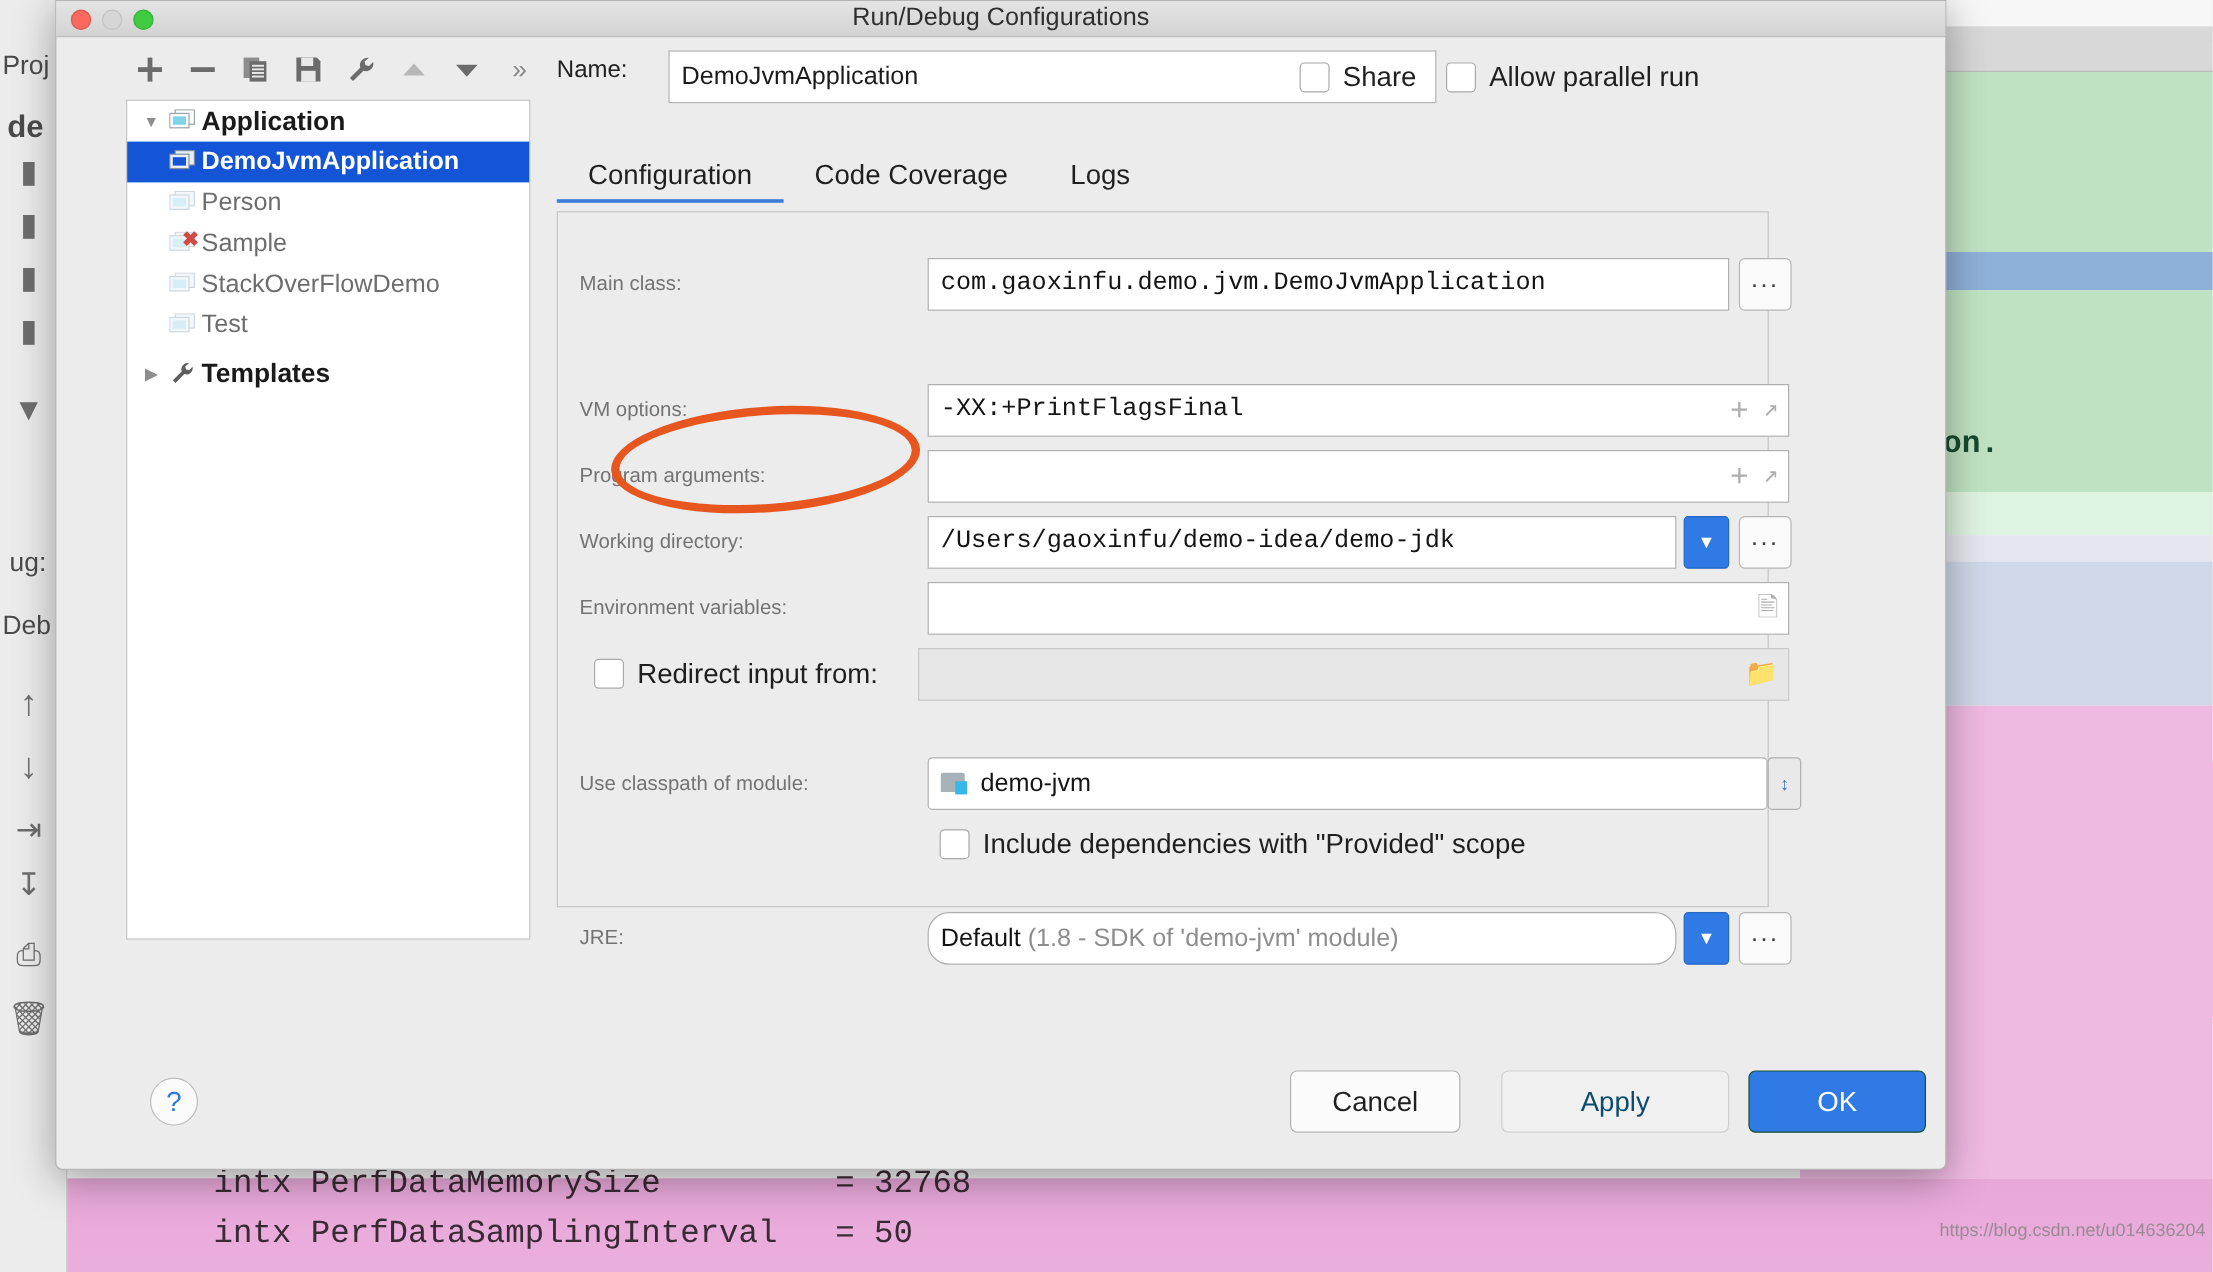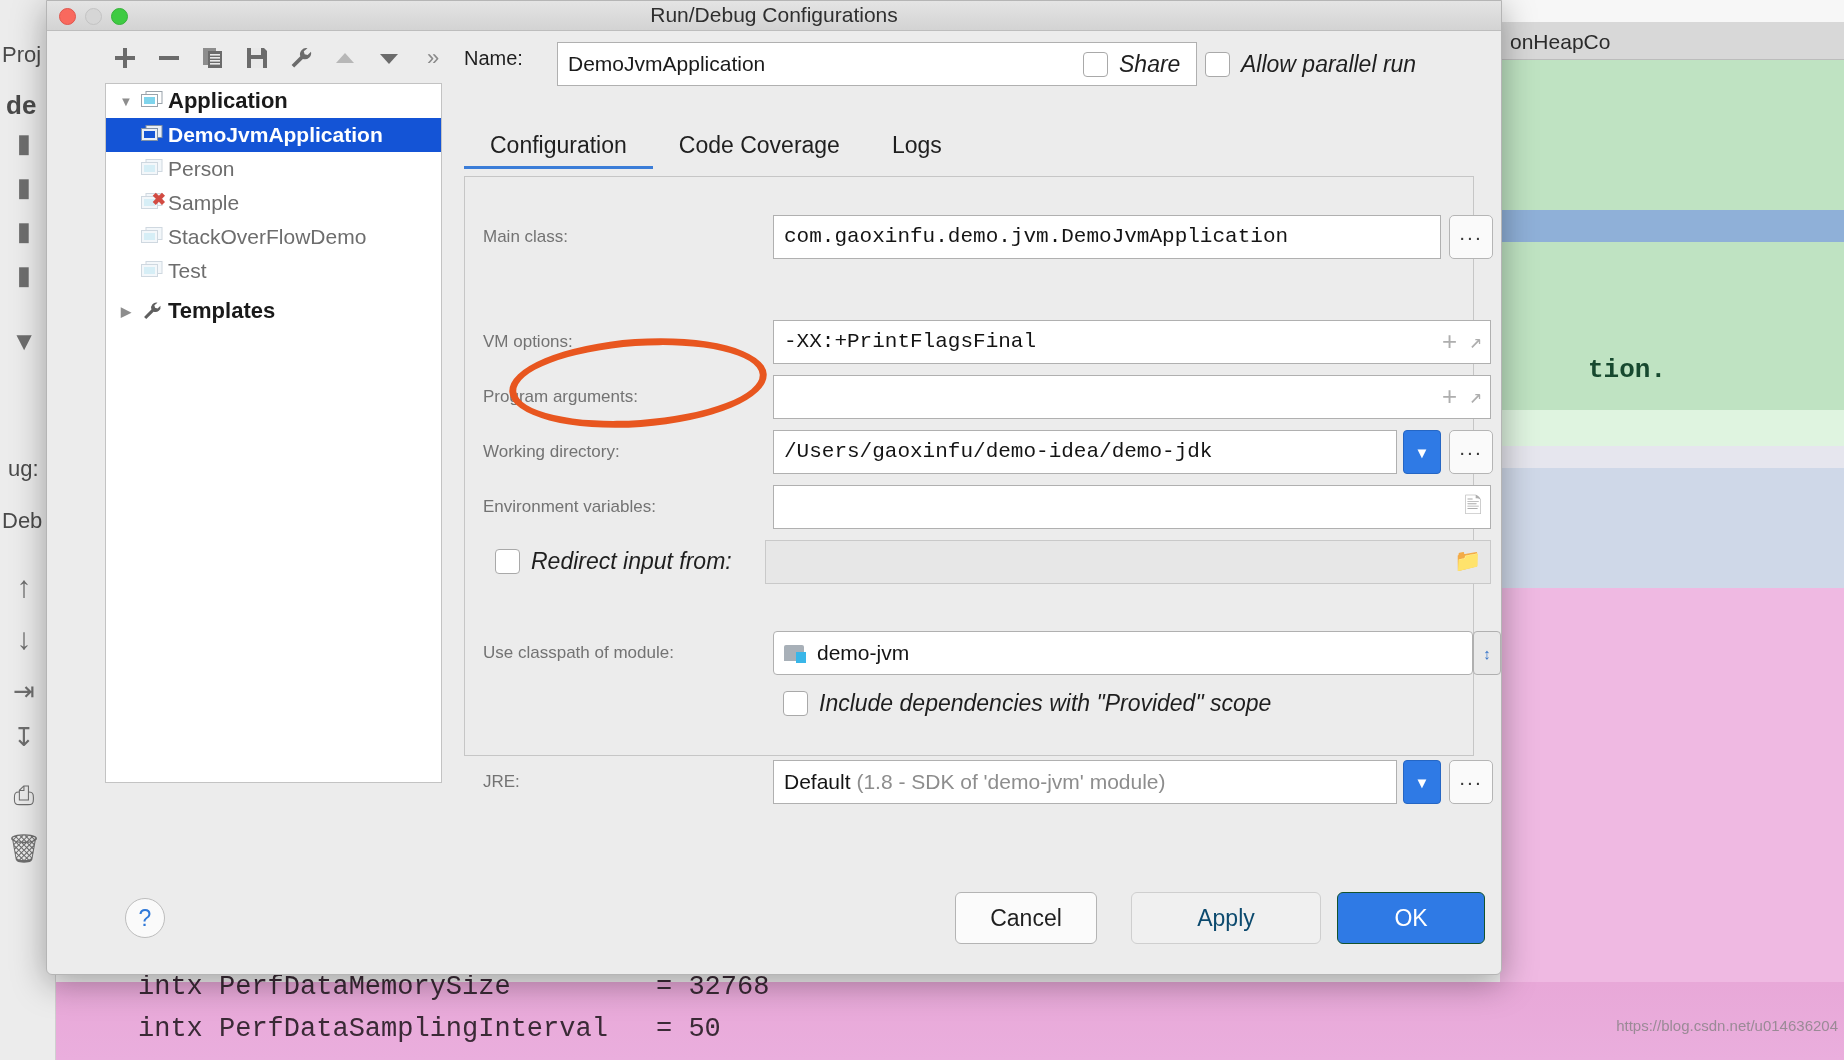--- a/index.html
+++ b/index.html
@@ -18,26 +18,26 @@
   .bg-proj-strip { position:absolute; left:0; top:0; width:1844px; height:34px; background:#e6e6e6; border-bottom:1px solid #cdcdcd; }
 
   .bg-right-pane { position:absolute; left:1500px; top:0; width:344px; height:1060px; background:#f7f7f7; }
   .bg-tabbar { position:absolute; left:1500px; top:22px; width:344px; height:38px; background:#d8d8d8; border-bottom:1px solid #bcbcbc; }
   .bg-tabbar span { position:absolute; left:10px; top:8px; font-size:21px; color:#2b2b2b; }
   .bg-band { position:absolute; left:1500px; width:344px; }
   .bg-band-txt { position:absolute; font-family:"Liberation Mono", monospace; font-size:26px; font-weight:bold; color:#17492f; }
 
   .bg-bottom { position:absolute; left:56px; top:982px; width:1788px; height:78px;
     background:linear-gradient(180deg,#e8a8d8 0%, #eaaedd 100%); }
-  .bg-bottom-row { position:absolute; font-family:"Liberation Mono", monospace; font-size:27px; color:#3a2a36; white-space:nowrap; }
+  .bg-bottom-row { position:absolute; font-family:"Liberation Mono", monospace; font-size:27px; color:#3a2a36; white-space:nowrap;margin-left:40px; }
   .watermark { position:absolute; right:6px; bottom:26px; font-size:15px; color:#9a8a96; font-family:"Liberation Sans", sans-serif; }
 
   
   #dialog {
-    position:absolute; left:46px; top:0px; width:1456px; height:975px;
+    position:absolute; left:46px; top:0px; width:1576px; height:975px;
     background:#ececec; border:1px solid #b5b5b5;
     border-radius:0 0 6px 6px;
     box-shadow:0 8px 34px rgba(0,0,0,.34);
   }
   .titlebar {
     position:absolute; left:0; top:0; width:100%; height:30px;
     background:linear-gradient(180deg,#e4e4e4,#d3d3d3);
     border-bottom:1px solid #bdbdbd;
   }
   .title-text {
@@ -72,39 +72,39 @@
 
   
   .name-label { position:absolute; left:417px; top:46px; font-size:20px; color:#1f1f1f; }
   .name-input {
     position:absolute; left:510px; top:41px; width:640px; height:44px;
     background:#fff; border:1px solid #b0b0b0; padding:0 10px;
     font-size:21px; color:#1b1b1b; line-height:42px; overflow:hidden; white-space:nowrap;
   }
   .cb-wrap { position:absolute; display:flex; align-items:center; gap:11px; }
   .cbox { width:25px; height:25px; background:#fff; border:1px solid #a9a9a9; border-radius:4px; }
-  .cb-lbl { font-size:23px; color:#1f1f1f; white-space:nowrap;font-style:italic; }
+  .cb-lbl { font-size:23px; color:#1f1f1f; white-space:nowrap; }
 
   .tabs { position:absolute; left:417px; top:122px; display:flex; gap:0px; }
   .tab { padding:0 26px; height:46px; line-height:44px; font-size:23px; color:#1f1f1f; white-space:nowrap; }
   .tab.active { border-bottom:3px solid #3b7dd8; }
 
   .panel {
     position:absolute; left:417px; top:175px; width:1010px; height:580px;
     background:#ececec; border:1px solid #c6c6c6; border-top:1px solid #c6c6c6;
   }
   .flabel { position:absolute; right:auto; font-size:17px; color:#737373; white-space:nowrap; }
 
   .txtfield {
     background:#ffffff; border:1px solid #b0b0b0; height:44px;
     font-family:"Liberation Mono", monospace; font-size:21px; color:#141414;
     line-height:42px; padding:0 10px; overflow:hidden; white-space:nowrap;
     position:relative;
   }
-  .txtfield.plain { font-family:"Liberation Sans", sans-serif; }
+  .txtfield.plain { font-family:"Liberation Sans", sans-serif;border-radius:18px; }
   .txtfield.disabled { background:#e7e7e7; border:1px solid #c9c9c9; }
   .fieldicons { position:absolute; right:8px; top:0; height:44px; display:flex; align-items:center; gap:12px; color:#aeaeae; }
 
   .btn-dots {
     width:44px; height:44px; background:#fafafa; border:1px solid #b5b5b5; border-radius:5px;
     font-size:21px; color:#3a3a3a; display:flex; align-items:center; justify-content:center;
     letter-spacing:2px; padding-bottom:8px;
   }
   .combo-arrow {
     width:38px; height:44px; background:#2f7ae5; border:1px solid #2566c4; border-radius:4px;

